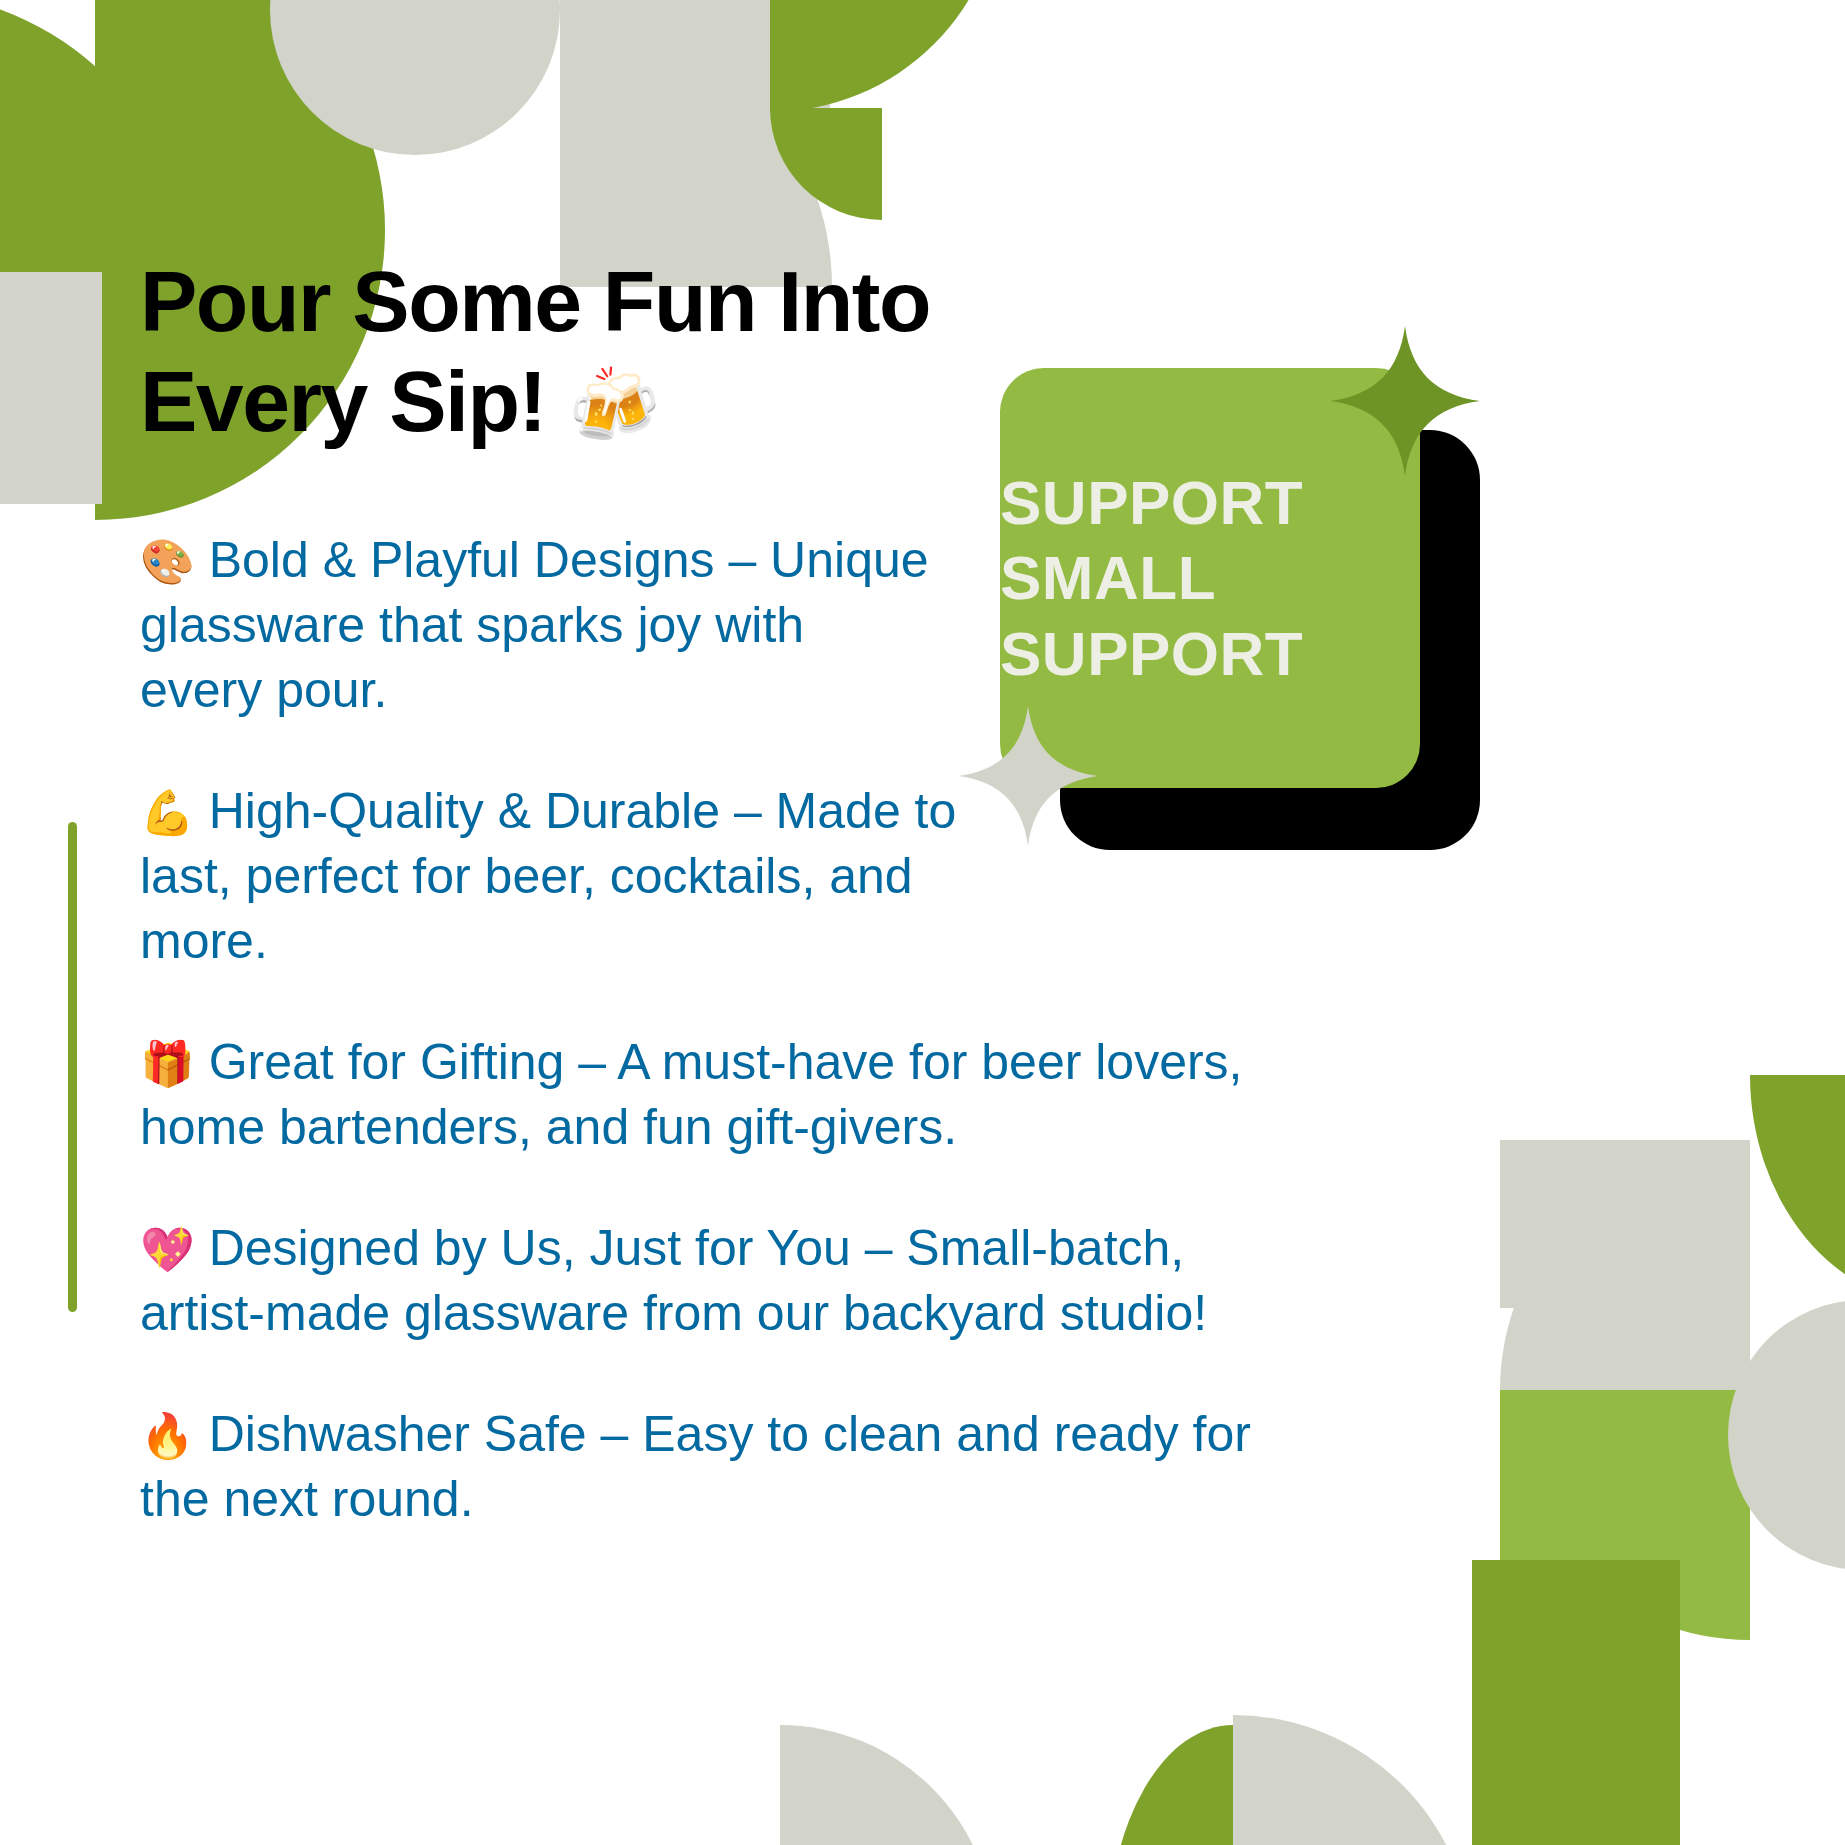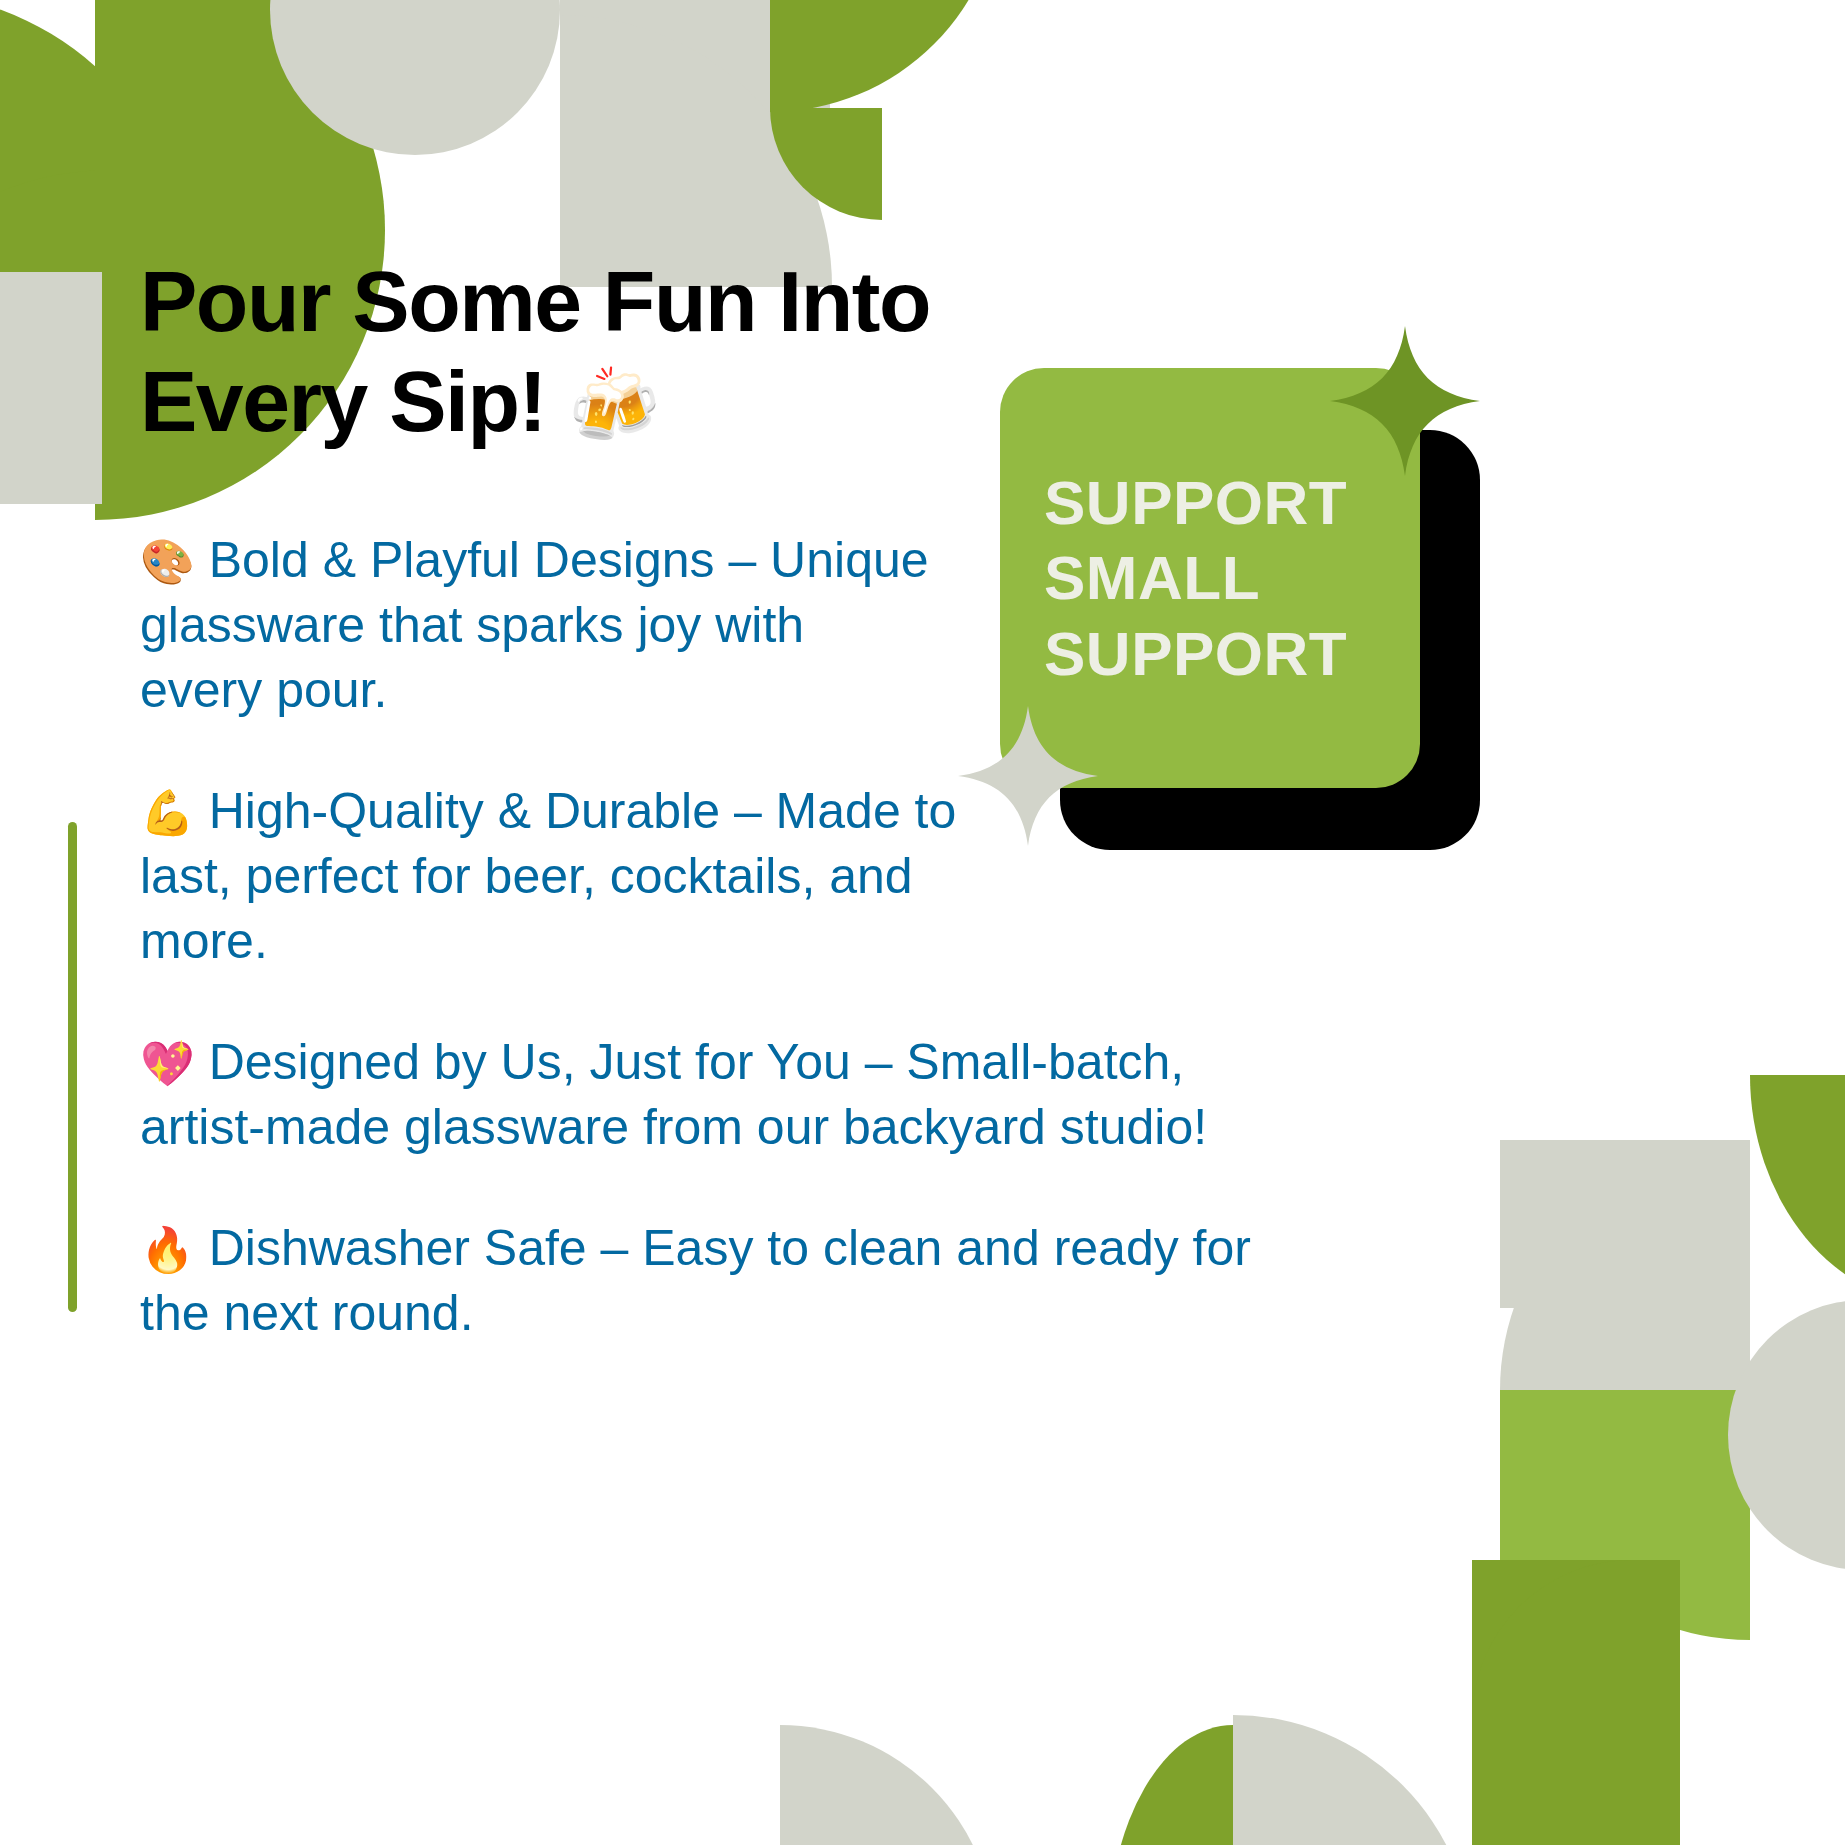--- a/index.html
+++ b/index.html
@@ -105,21 +105,20 @@
     position: absolute;
     left: 0px;
     top: 0px;
     width: 420px;
     height: 420px;
     background: #93BA42;
     border-radius: 44px;
     display: flex;
     flex-direction: column;
     justify-content: center;
-    padding-left: 44px;
     box-sizing: border-box;
   }
   .badge-line {
     color: #EDEFE4;
     font-size: 62px;
     font-weight: 700;
     line-height: 1.22;
     letter-spacing: 0.5px;
   }
   .sparkle {
@@ -185,20 +184,24 @@
       <div class="bullet bullet-1">
         <span class="emoji">🎨</span>
         <span>Bold &amp; Playful Designs – Unique glassware that sparks joy with every pour.</span>
       </div>
 
       <div class="bullet bullet-2">
         <span class="emoji">💪</span>
         <span>High-Quality &amp; Durable – Made to last, perfect for beer, cocktails, and more.</span>
       </div>
 
+      <div class="bullet bullet-3">
+        <span class="emoji">🎁</span>
+        <span>Great for Gifting – A must-have for beer lovers, home bartenders, and fun gift-givers.</span>
+      </div>
 
       <div class="bullet bullet-5">
         <span class="emoji">💖</span>
         <span>Designed by Us, Just for You – Small-batch, artist-made glassware from our backyard studio!</span>
       </div>
 
       <div class="bullet bullet-4">
         <span class="emoji">🔥</span>
         <span>Dishwasher Safe – Easy to clean and ready for the next round.</span>
       </div>

